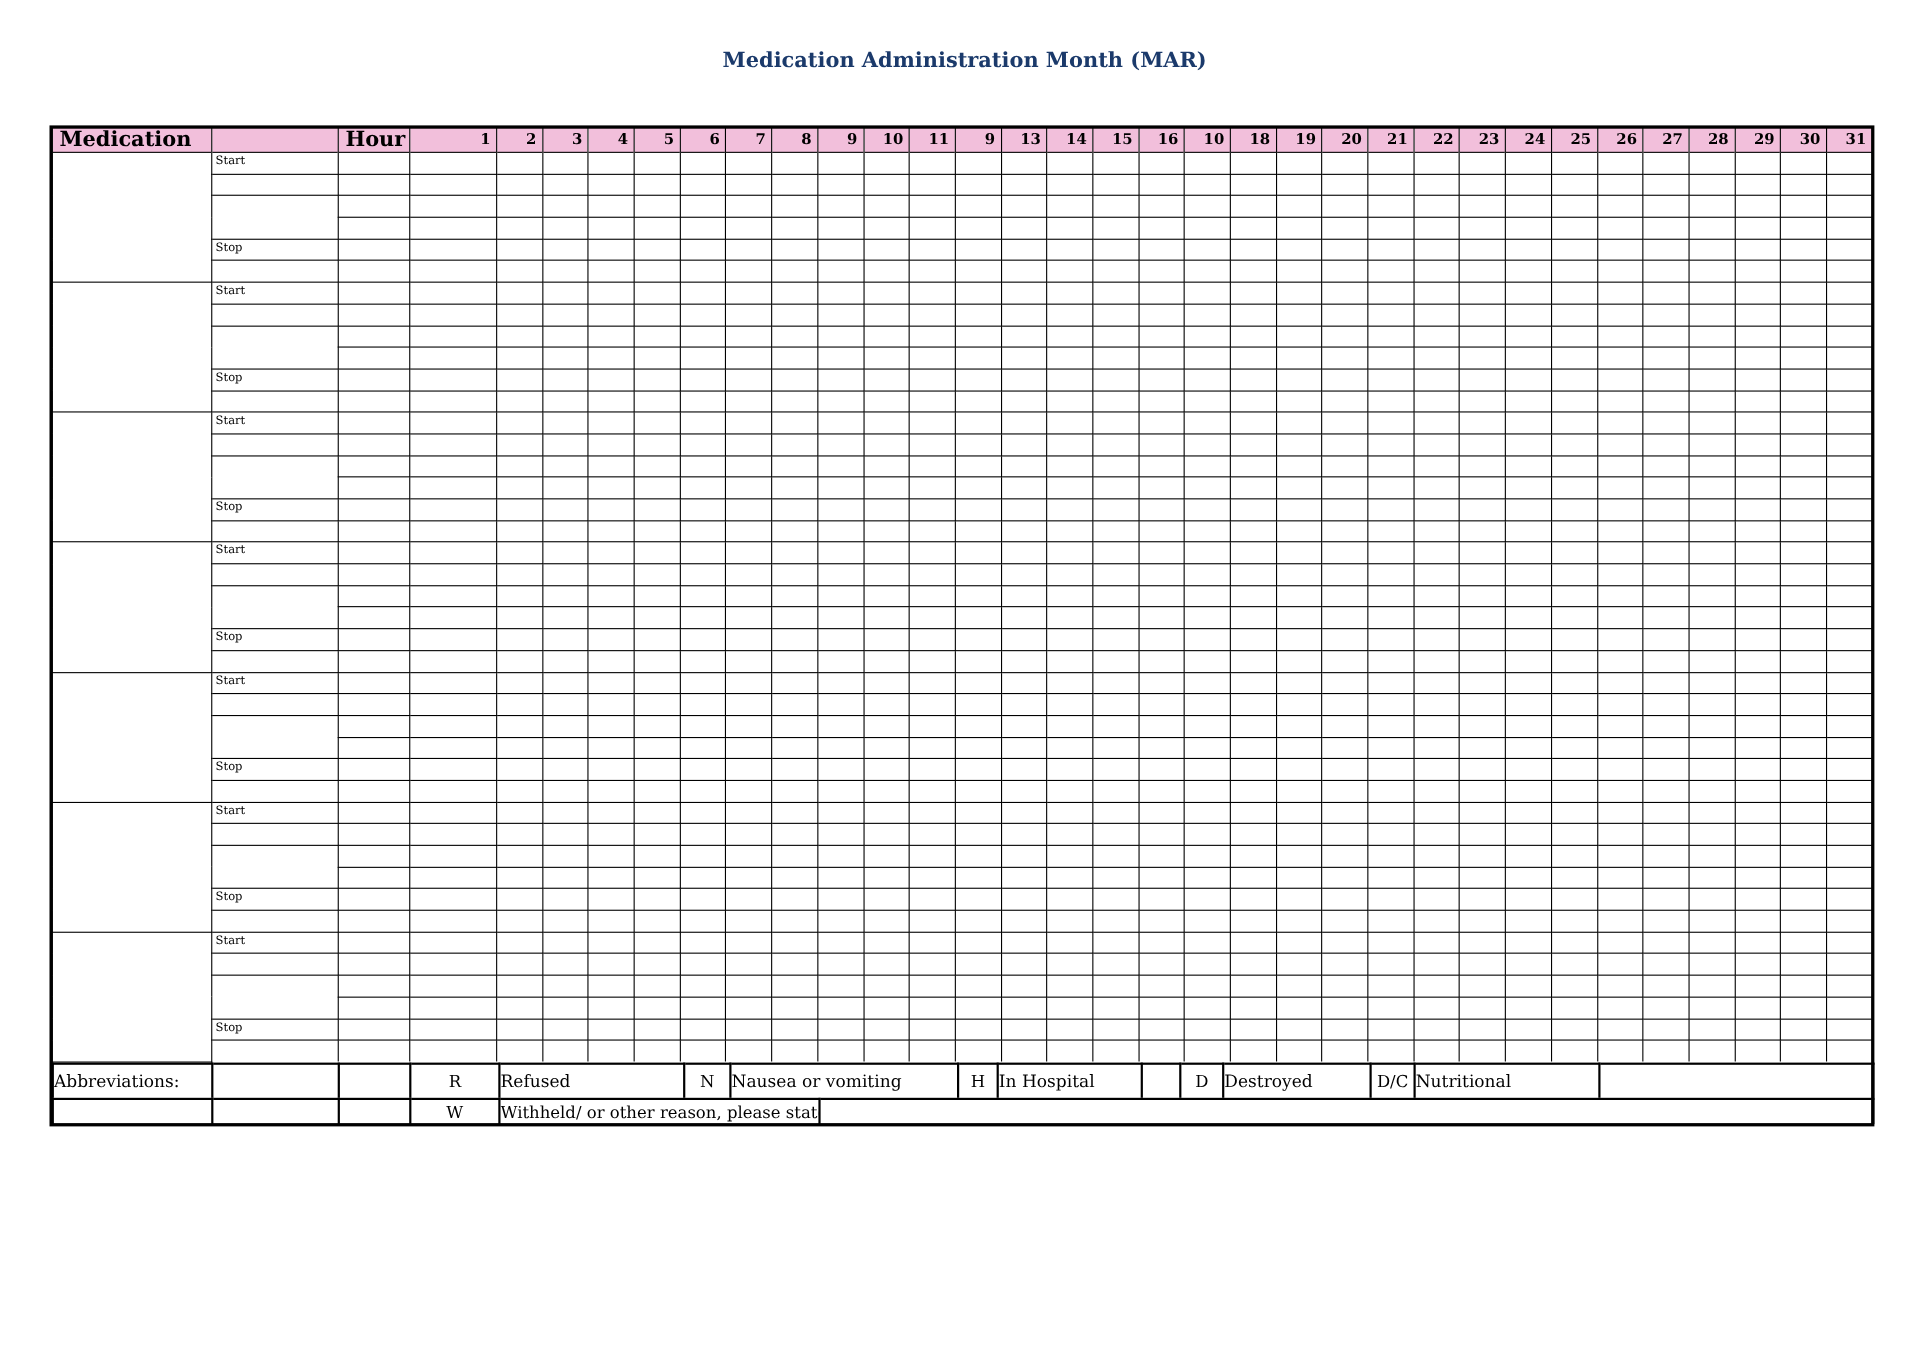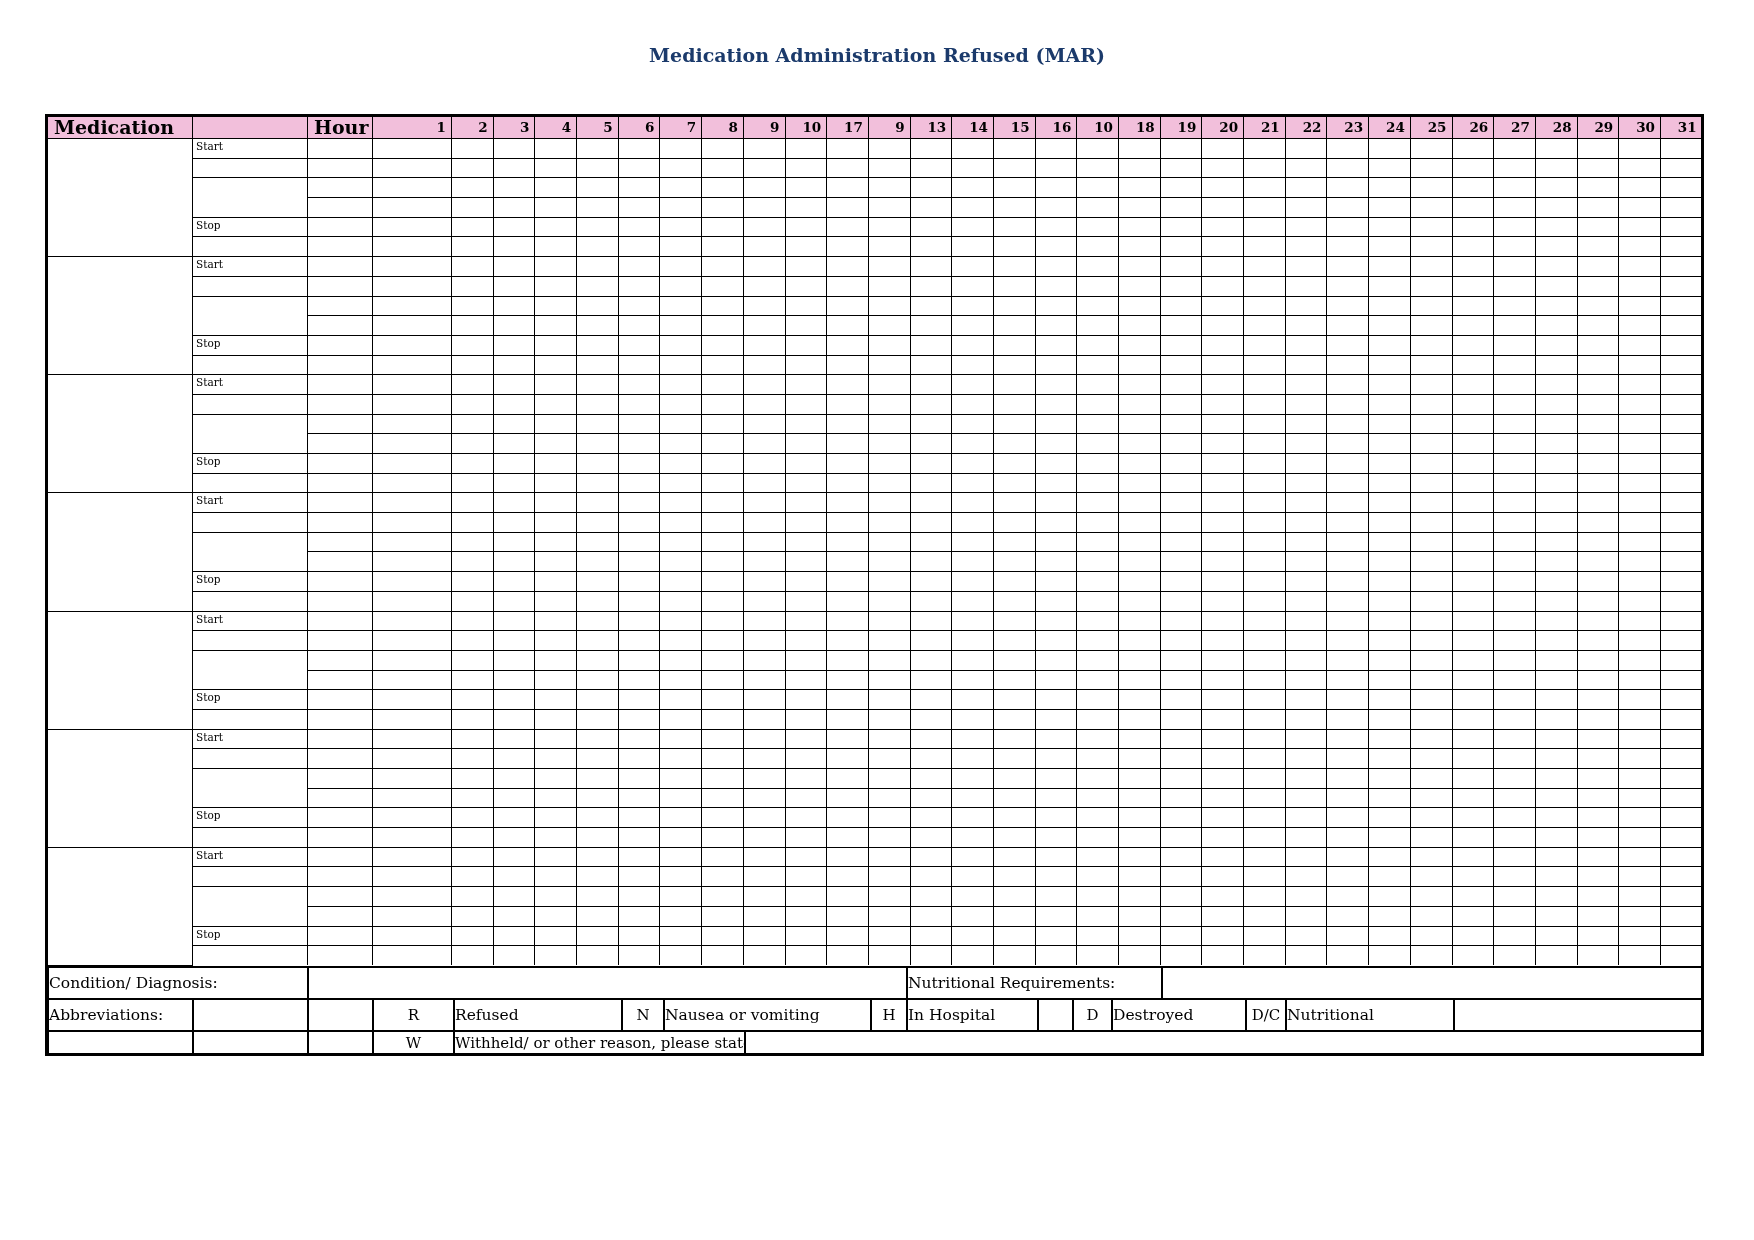--- a/index.html
+++ b/index.html
@@ -33,21 +33,21 @@
   .bt td.code{text-align:center;padding-left:0;font-size:15px;}
   .rowB1 td{height:30px;}
   .rowB2 td{height:29px;}
   .rowB3 td{height:30px;}
   .rowB4 td{height:22px;font-size:15px;}
 </style>
 </head>
 <body>
 
 <div class="page">
-  <div class="title">Medication Administration Refused (MAR)</div>
+  <div class="title">Medication Administration Month (MAR)</div>
 
   <div class="form">
 
 
     <table class="t grid">
       <colgroup>
           <col style="width: 145px;">
           <col style="width: 115px;">
           <col style="width: 65px;">
           <col style="width: 79px;">
@@ -90,21 +90,21 @@
         <td class="day-h">1</td>
             <td class="day-h">2</td>
             <td class="day-h">3</td>
             <td class="day-h">4</td>
             <td class="day-h">5</td>
             <td class="day-h">6</td>
             <td class="day-h">7</td>
             <td class="day-h">8</td>
             <td class="day-h">9</td>
             <td class="day-h">10</td>
-            <td class="day-h">17</td>
+            <td class="day-h">11</td>
             <td class="day-h">9</td>
             <td class="day-h">13</td>
             <td class="day-h">14</td>
             <td class="day-h">15</td>
             <td class="day-h">16</td>
             <td class="day-h">10</td>
             <td class="day-h">18</td>
             <td class="day-h">19</td>
             <td class="day-h">20</td>
             <td class="day-h">21</td>
@@ -1587,36 +1587,20 @@
             <td></td>
             <td></td>
             <td></td>
             <td></td>
             <td></td>
             <td></td>
           </tr>
         </tbody>
     </table>
 
-    <table class="t bt rowB1">
-      <colgroup>
-        <col style="width:260px">
-          <col style="width:599px">
-          <col style="width:255px">
-          <col style="width:541px">
-      </colgroup>
-      <tbody>
-          <tr>
-        <td>Condition/ Diagnosis:</td>
-        <td></td>
-        <td>Nutritional Requirements:</td>
-        <td></td>
-      </tr>
-    </tbody>
-      </table>
 
 
     <table class="t bt rowB3">
       <colgroup>
         <col style="width:145px">
           <col style="width:115px">
           <col style="width:65px">
           <col style="width:81px">
         <col style="width:168px">
           <col style="width:42px">

